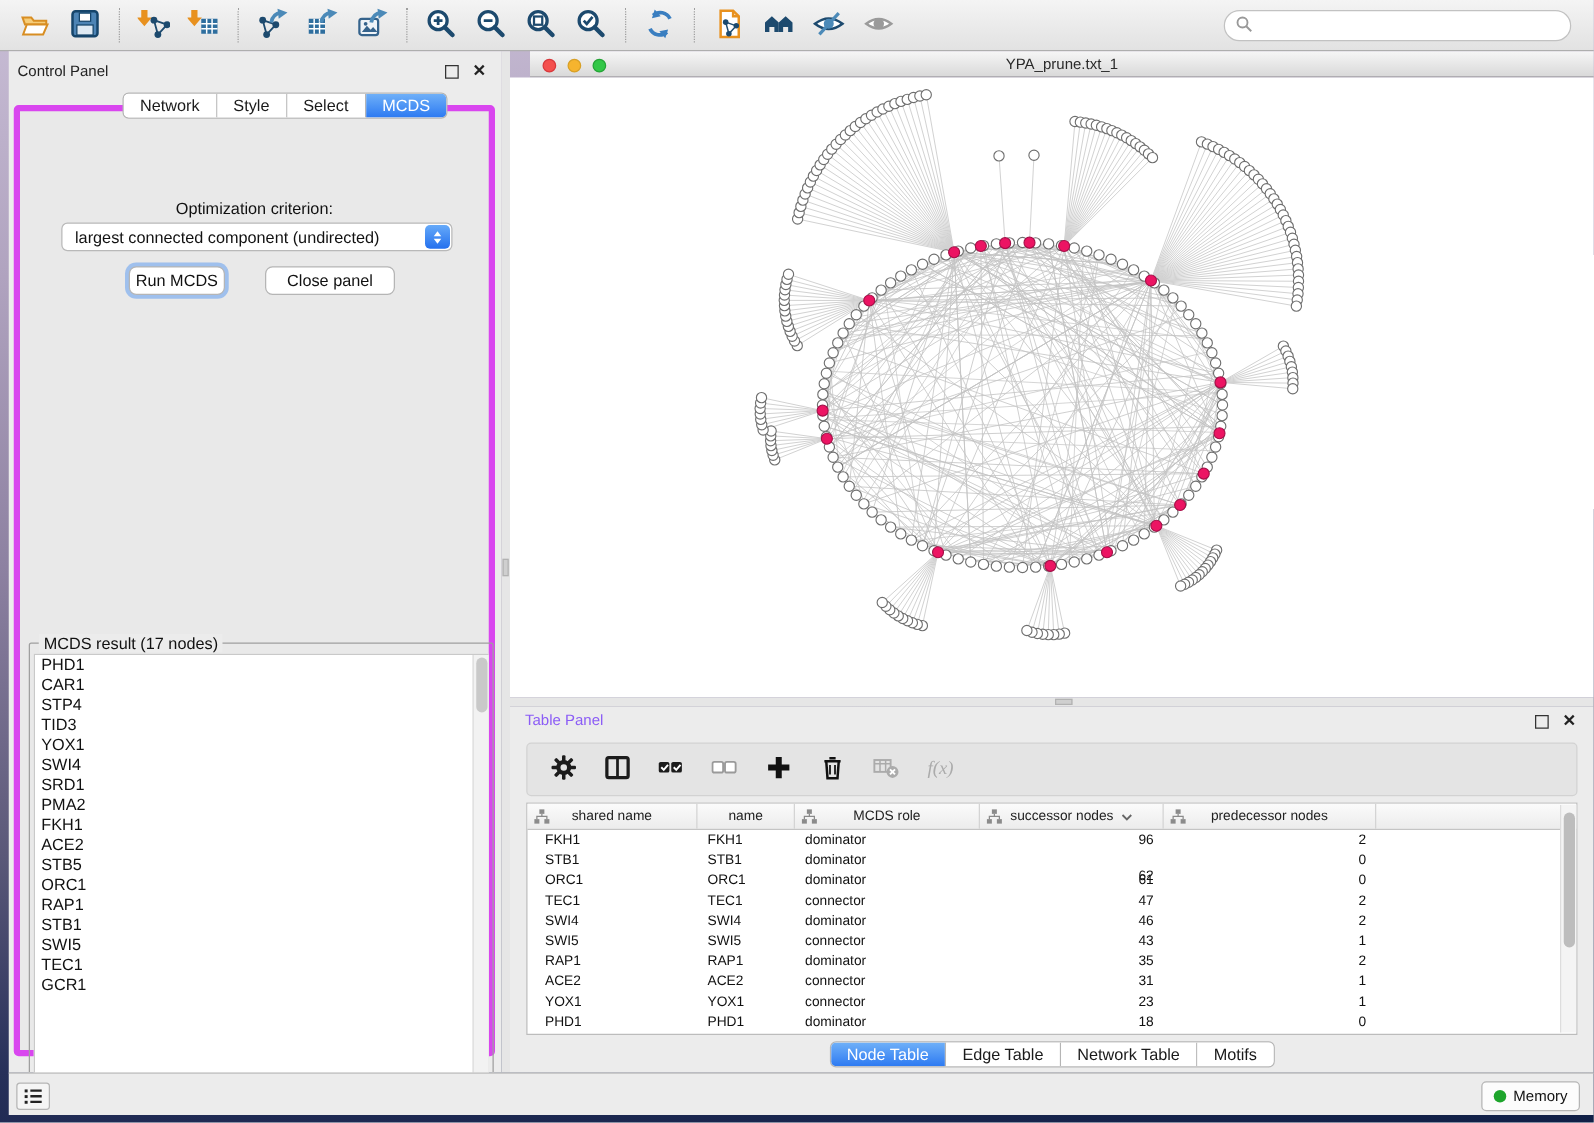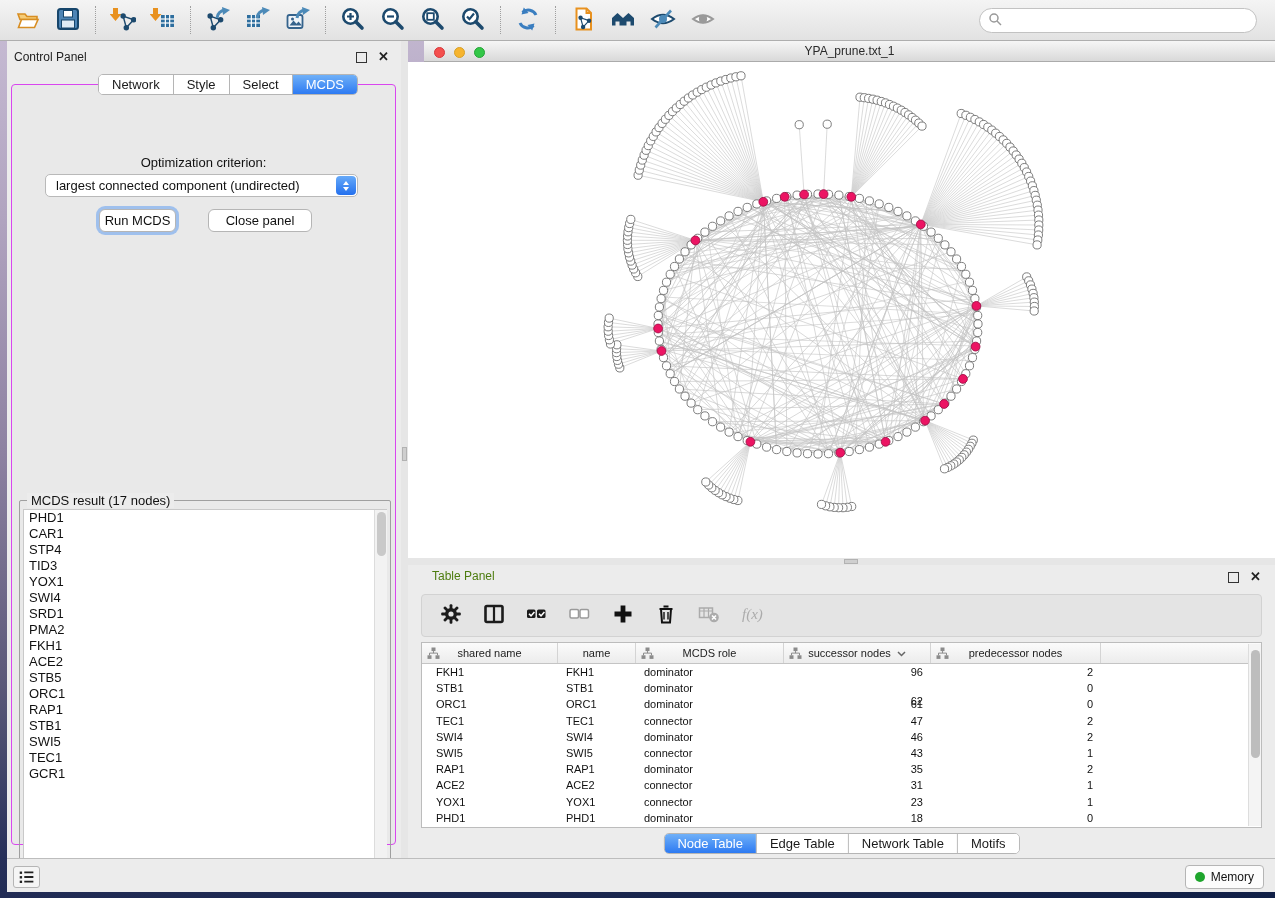--- a/index.html
+++ b/index.html
@@ -23,33 +23,33 @@
   .panel-title{position:absolute;left:7px;top:9px;font-size:12px;color:#222;}
   .win-float{position:absolute;width:11px;height:11px;border:1.6px solid #333;top:11px;}
   .win-close{position:absolute;top:7px;font-size:13px;font-weight:bold;color:#222;line-height:17px;}
   .cp-float{right:34px;} .cp-close{right:12px;}
   .seg{display:flex;background:#fff;border:1px solid #b5b5b5;border-radius:5px;overflow:hidden;height:21px;}
   .seg .seg-item{padding:0 13px;font-size:13px;display:flex;align-items:center;border-right:1px solid #b5b5b5;color:#1a1a1a;background:#fff;white-space:nowrap;}
   .seg .seg-item:last-child{border-right:none;}
   .seg .seg-item.sel{background:linear-gradient(#6fb0f8,#2d7af2);color:#fff;}
   .cp-tabs{position:absolute;top:33px;left:50%;transform:translateX(-50%);z-index:3;margin-left:24px;}
   .cp-content{position:absolute;left:4px;top:43px;width:385px;height:761px;background:#e9e9e9;
-    border:1px solid #d946ef;border-radius:4px;}
+    border:5px solid #d946ef;border-radius:4px;}
   .opt-label{position:absolute;top:70px;width:100%;text-align:center;font-size:13px;color:#111;}
   .dropdown{position:absolute;left:33px;top:89px;width:313px;height:23px;background:#fff;border:1px solid #b9b9b9;
     border-radius:5px;display:flex;align-items:center;font-size:13px;padding-left:10px;color:#111;}
   .dd-stepper{position:absolute;right:1px;top:1px;width:20px;height:19px;border-radius:4px;
     background:linear-gradient(#66aaf9,#2470ee);display:flex;flex-direction:column;align-items:center;justify-content:center;gap:2px;}
   .dd-stepper i{display:block;width:0;height:0;border-left:3.5px solid transparent;border-right:3.5px solid transparent;}
   .dd-up{border-bottom:4px solid #fff;} .dd-down{border-top:4px solid #fff;}
   .cp-btn{position:absolute;top:124px;height:23px;background:#fff;border:1px solid #b5b5b5;border-radius:6px;
     font-size:13px;display:flex;align-items:center;justify-content:center;color:#111;font-family:"Liberation Sans",sans-serif;}
   .btn-run{left:87px;width:77px;box-shadow:0 0 0 3px rgba(110,165,240,.6);}
   .btn-closep{left:196px;width:104px;}
-  .groupbox{position:absolute;left:7px;top:415px;width:372px;height:373px;border:1px solid #9f9f9f;border-radius:2px;}
+  .groupbox{position:absolute;left:7px;top:425px;width:372px;height:373px;border:1px solid #9f9f9f;border-radius:2px;}
   .groupbox legend{position:absolute;top:-8px;left:7px;background:#ececec;padding:0 4px;font-size:13px;color:#111;}
   .mcds-list{position:absolute;left:3px;top:8px;right:3px;bottom:3px;background:#fff;border:1px solid #c9c9c9;overflow:hidden;}
   .mcds-list .li{font-size:13px;line-height:16px;padding-left:5px;color:#111;}
   .list-scroll{position:absolute;right:0;top:0;bottom:0;width:13px;background:#f2f2f2;border-left:1px solid #dcdcdc;}
   .list-thumb{position:absolute;left:1.5px;top:2px;width:9px;height:44px;background:#c9c9c9;border-radius:5px;}
   
   .v-splitter{position:absolute;left:401px;top:41px;width:7px;height:817px;background:#e6e6e6;}
   .grip-v{position:absolute;left:1px;top:406px;width:5px;height:14px;background:#cfcfcf;border:1px solid #b2b2b2;}
   .h-splitter{position:absolute;left:408px;top:558px;width:867px;height:7px;background:#e6e6e6;}
   .grip-h{position:absolute;left:436px;top:1px;width:14px;height:5px;background:#cfcfcf;border:1px solid #b2b2b2;}
@@ -58,21 +58,21 @@
   .net-titlebar{position:absolute;left:16px;top:0;right:0;height:21px;background:linear-gradient(#f6f6f6,#d9d9d9);
     border-bottom:1px solid #ababab;}
   .light{position:absolute;top:5.5px;width:11px;height:11px;border-radius:50%;}
   .light.red{left:10px;background:#f4504e;border:0.5px solid #d8383c;}
   .light.yellow{left:30px;background:#f6b42e;border:0.5px solid #d8a026;}
   .light.green{left:50px;background:#33c748;border:0.5px solid #24a436;}
   .net-title{position:absolute;width:100%;text-align:center;top:3px;font-size:12px;color:#2a2a2a;}
   .net-canvas{position:absolute;left:0;top:21px;width:867px;height:496px;background:#fff;}
   
   .table-panel{position:absolute;left:408px;top:565px;width:867px;height:293px;background:#ececec;}
-  .tp-title{position:absolute;left:24px;top:4px;font-size:12px;color:#4d7c0f;}
+  .tp-title{position:absolute;left:12px;top:4px;font-size:12px;color:#8b5cf6;}
   .tp-float{right:36px;top:7px;} .tp-close{right:14px;top:3px;}
   .tp-toolbar{position:absolute;left:13px;top:29px;width:841px;height:43px;background:#e4e4e4;
     border:1px solid #d2d2d2;border-radius:4px;display:flex;align-items:center;gap:17px;padding-left:16px;}
   .tp-tool{display:flex;align-items:center;justify-content:center;width:26px;height:26px;}
   .dtable{position:absolute;left:13px;top:77px;width:841px;height:186px;background:#fff;border:1px solid #bcbcbc;}
   .thead{display:flex;height:21px;background:linear-gradient(#fbfbfb,#ececec);border-bottom:1px solid #c4c4c4;}
   .th{position:relative;display:flex;align-items:center;justify-content:center;font-size:11px;color:#222;
     border-right:1px solid #d4d4d4;flex:0 0 auto;}
   .th .tree-ic{position:absolute;left:5px;top:4px;}
   .trow{display:flex;height:16.2px;align-items:center;}

